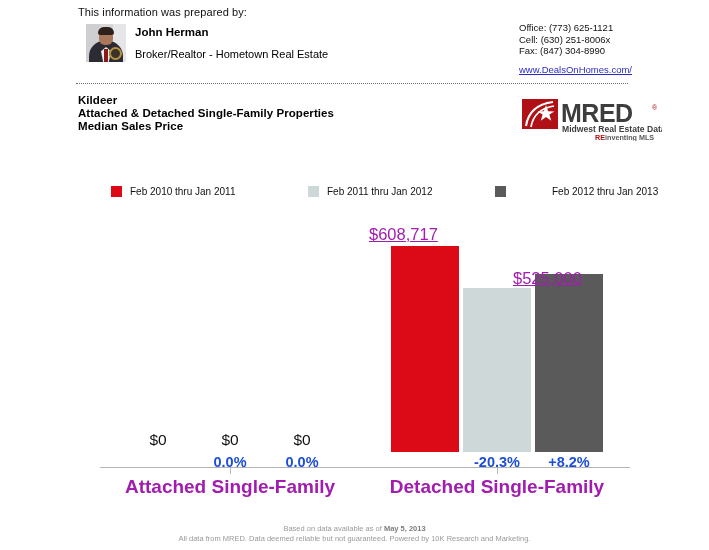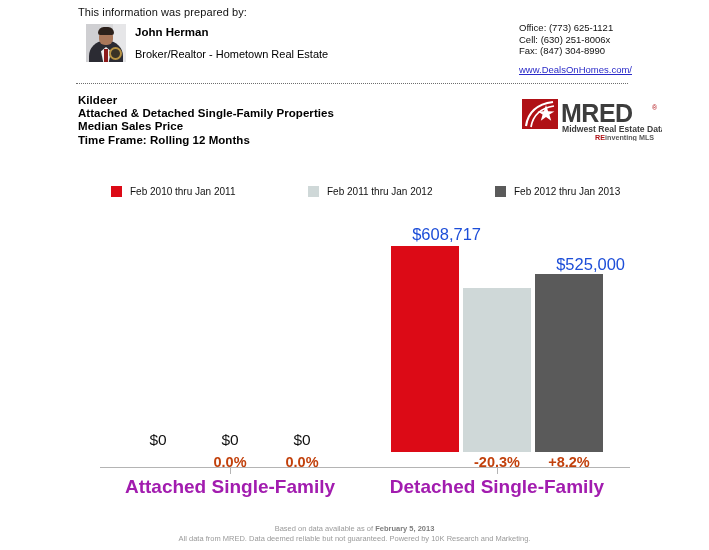--- a/index.html
+++ b/index.html
@@ -113,38 +113,39 @@
     width: 140px; height: 42px; padding-left: 30px;
   }
 
   
   #legend { left: 0; top: 186px; width: 709px; height: 14px; }
   .legend-item { position: absolute; display: flex; align-items: flex-start; }
   .legend-swatch { width: 11px; height: 11px; flex: none; }
   .legend-label { font-size: 10px; margin-left: 8px; color: #111; white-space: nowrap; }
   #legend-item-0 { left: 111px; top: 0; }
   #legend-item-1 { left: 308px; top: 0; }
-  #legend-item-2 { left: 495px; top: 0; }
+  #legend-item-2 { left: 495px; top: 0; gap: 38px; }
 
   
   #plot { left: 0; top: 0; width: 709px; height: 550px; pointer-events: none; }
   .bar { position: absolute; }
   .bar-value {
     position: absolute;
     font-size: 16.5px;
     white-space: nowrap;
+    color: #a21caf;
+    text-align: left;
+    text-decoration: underline;
+  }
+  .bar-pct {
+    position: absolute;
+    font-size: 14.5px;
+    font-weight: bold;
+    white-space: nowrap;
     color: #1d4ed8;
-    text-align: right;
-  }
-  .bar-pct {
-    position: absolute;
-    font-size: 14.5px;
-    font-weight: bold;
-    white-space: nowrap;
-    color: #c2410c;
     text-align: center;
   }
   .zero-value {
     position: absolute;
     font-size: 15.5px;
     white-space: nowrap;
     color: #111;
     text-align: center;
   }
 
@@ -209,21 +210,20 @@
   <div>Fax: (847) 304-8990</div>
 </div>
 <a class="abs" id="website-link" href="#">www.DealsOnHomes.com/</a>
 
 <div class="abs" id="divider"></div>
 
 <div class="abs" id="title-block">
   <div>Kildeer</div>
   <div>Attached &amp; Detached Single-Family Properties</div>
   <div>Median Sales Price</div>
-  <div>Time Frame: Rolling 12 Months</div>
 </div>
 
 <div class="abs" id="logo">
   <svg width="140" height="42" viewBox="0 0 140 42" xmlns="http://www.w3.org/2000/svg">
     <rect x="0" y="0" width="36" height="30" fill="#B01116"></rect>
     <path d="M4 27 C6 13, 16 5, 31 3" stroke="#ffffff" stroke-width="2.1" fill="none"></path>
     <path d="M9 28 C11 16, 19 9, 32 7" stroke="#ffffff" stroke-width="1.7" fill="none"></path>
     <g fill="#ffffff">
       <polygon points="24,6 26.1,12.2 32.4,12.4 27.4,15.6 29.2,21.8 24,18.1 18.8,21.8 20.6,15.6 15.6,12.4 21.9,12.2"></polygon>
     </g>
@@ -255,26 +255,26 @@
     <div class="bar-pct" style="left: 180px; width: 100px; top: 454px;">0.0%</div>
     <div class="zero-value" style="left: 246px; width: 112px; top: 431px;">$0</div>
     <div class="bar-pct" style="left: 252px; width: 100px; top: 454px;">0.0%</div>
     <div class="axis-tick" style="left: 229.5px;"></div>
     <div class="cat-label" style="left: 100px; width: 260px;">Attached Single-Family</div>
     <div class="bar" style="left: 391px; width: 68px; top: 246px; height: 206px; background: rgb(220, 10, 22);"></div>
     <div class="bar-value" style="left: 369px; width: 112px; top: 225px;">$608,717</div>
     <div class="bar" style="left: 463px; width: 68px; top: 287.868px; height: 164.132px; background: rgb(207, 216, 216);"></div>
     <div class="bar-pct" style="left: 447px; width: 100px; top: 454px;">-20.3%</div>
     <div class="bar" style="left: 535px; width: 68px; top: 274.331px; height: 177.669px; background: rgb(90, 90, 90);"></div>
-    <div class="bar-value" style="left: 513px; width: 112px; top: 255px;">$525,000</div>
+    <div class="bar-value" style="left: 513px; width: 112px; top: 269px;">$525,000</div>
     <div class="bar-pct" style="left: 519px; width: 100px; top: 454px;">+8.2%</div>
     <div class="axis-tick" style="left: 496.5px;"></div>
     <div class="cat-label" style="left: 367px; width: 260px;">Detached Single-Family</div>
   </div>
 
 <div class="abs" id="axis-line"></div>
 
 <div class="abs" id="footer">
   <div>
-    <span>Based on data available as of </span><b>February 5, 2013</b>
+    <span>Based on data available as of </span><b>May 5, 2013</b>
   </div>
   <div>All data from MRED. Data deemed reliable but not guaranteed. Powered by 10K Research and Marketing.</div>
 </div>
 
 </body></html>

